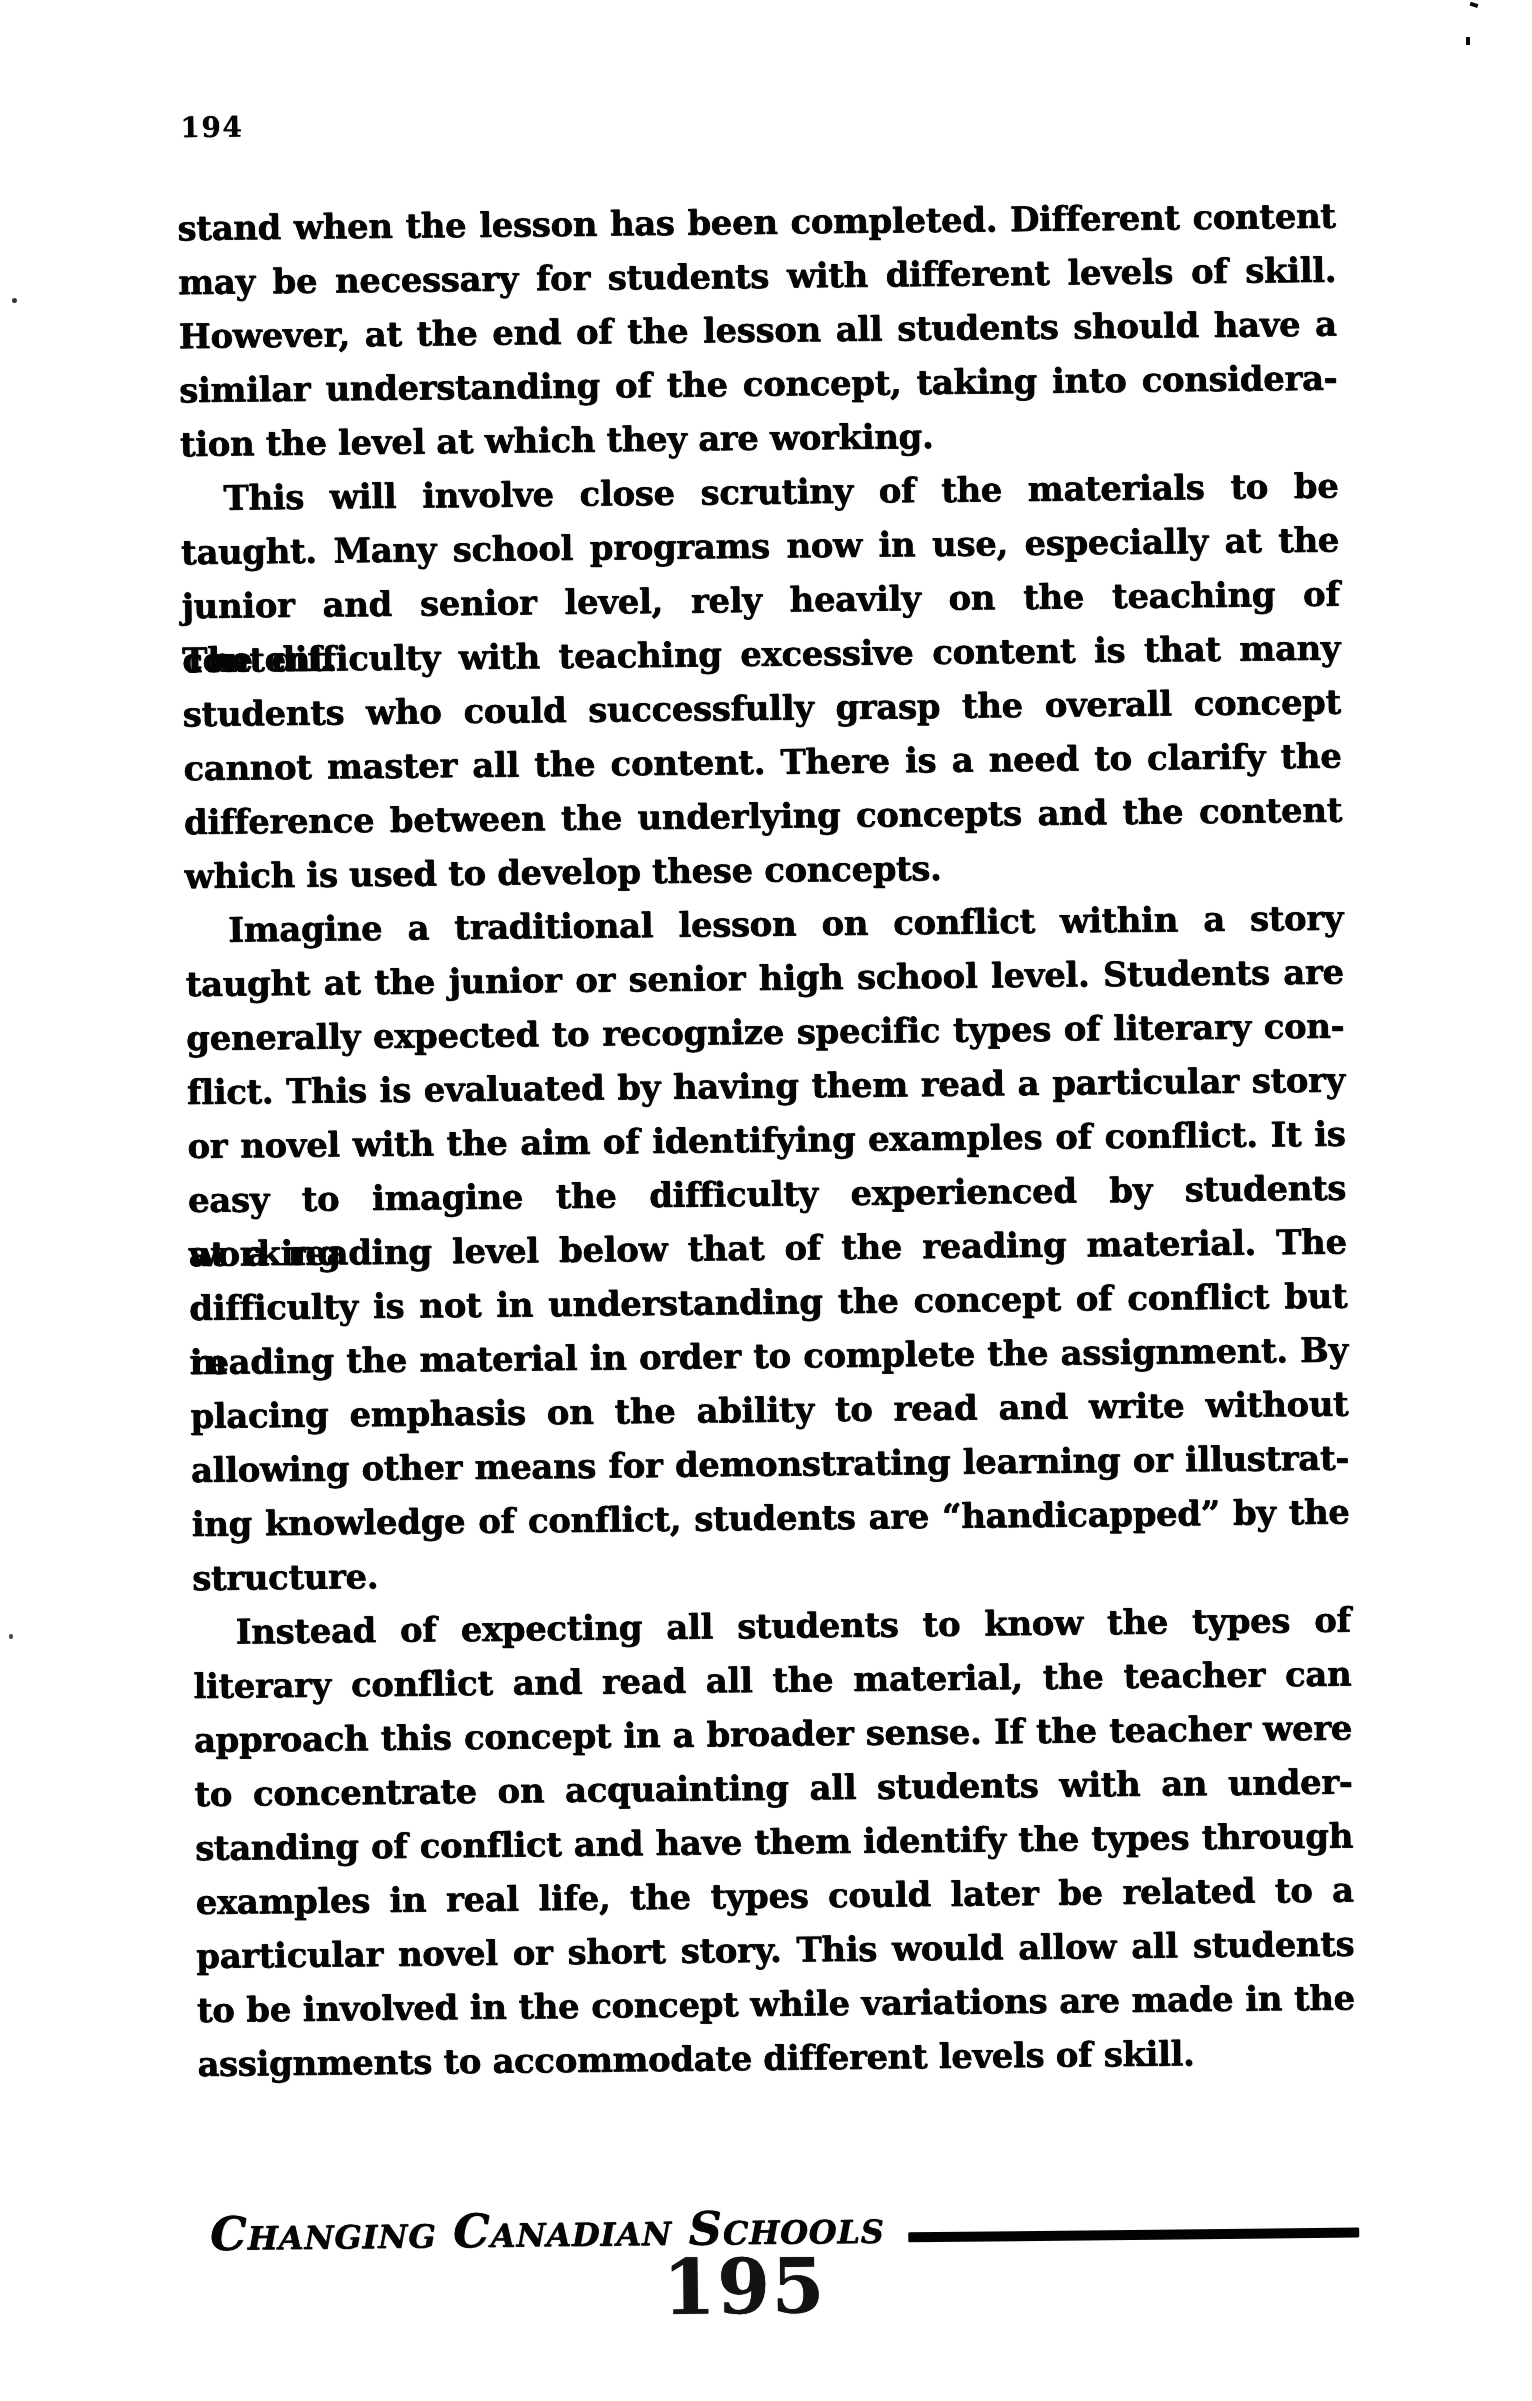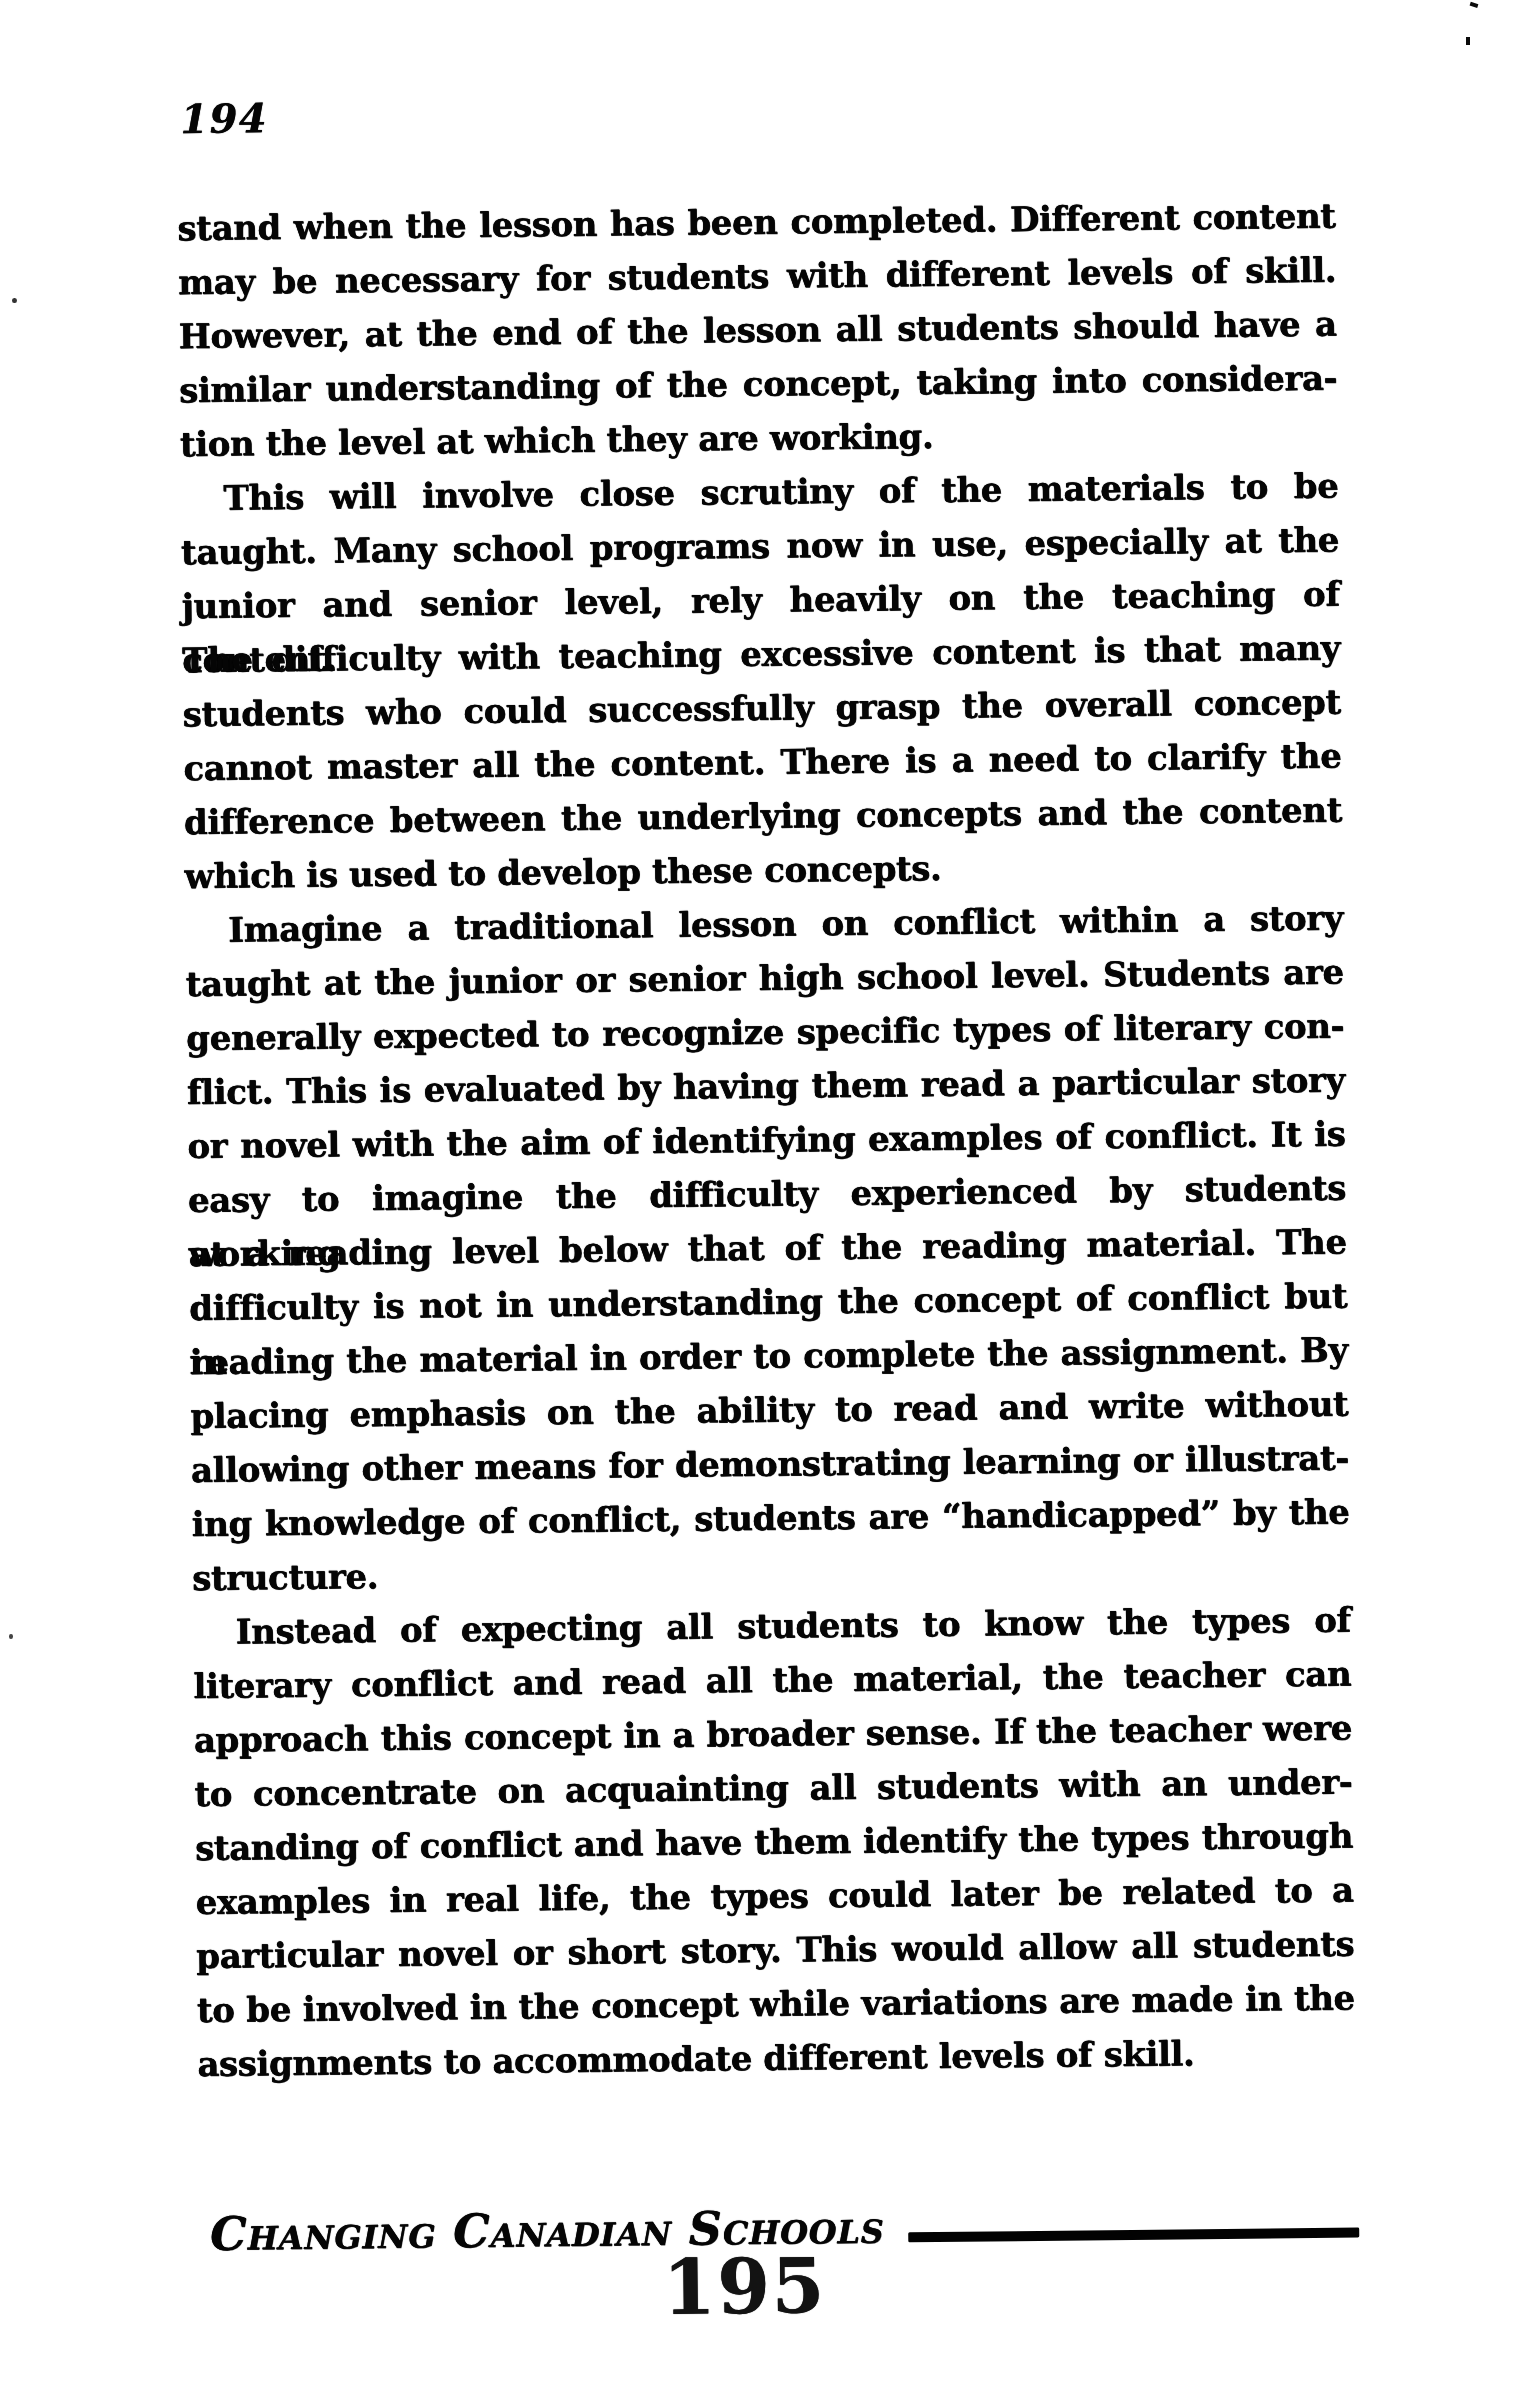--- a/index.html
+++ b/index.html
@@ -18,26 +18,25 @@
   .scan-rotate {
     position: absolute;
     left: 0; top: 0; right: 0; bottom: 0;
     transform: rotate(-0.62deg);
     transform-origin: 198px 1201px;
   }
 
   .folio-top {
     position: absolute;
     left: 192px;
-    top: 95px;
-    font-size: 40px;
+    top: 111px;
+    font-size: 28px;
     font-weight: 700;
     letter-spacing: 1.5px;
     text-shadow: 0 0 0.8px #000;
-    font-style: italic;
   }
 
   .text-block {
     position: absolute;
     left: 188px;
     top: 201px;
     width: 1158px;
   }
 
   .line {

